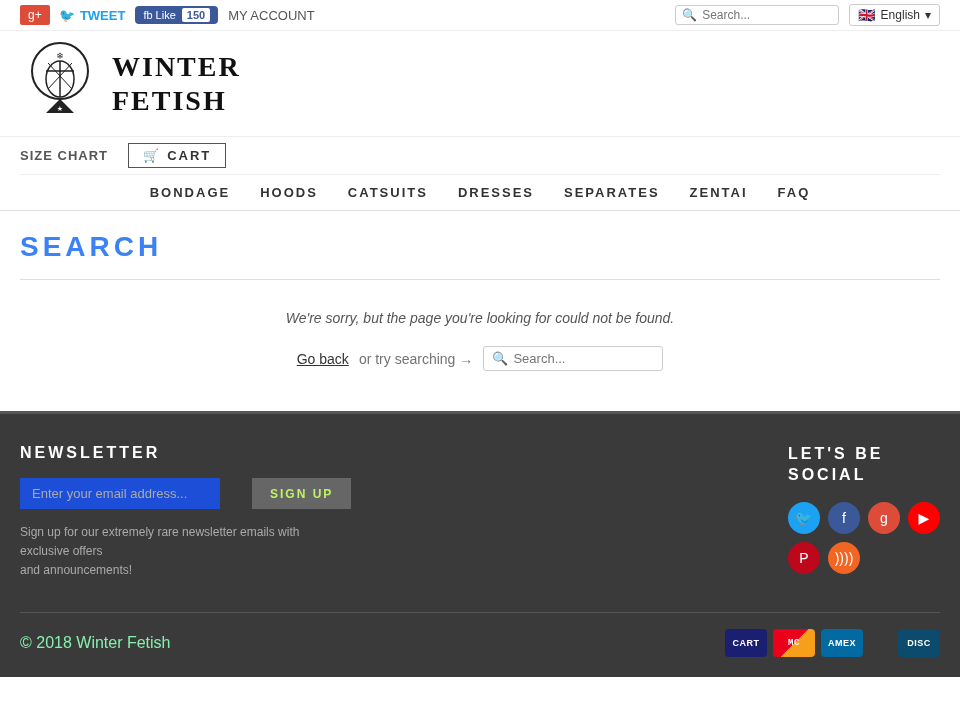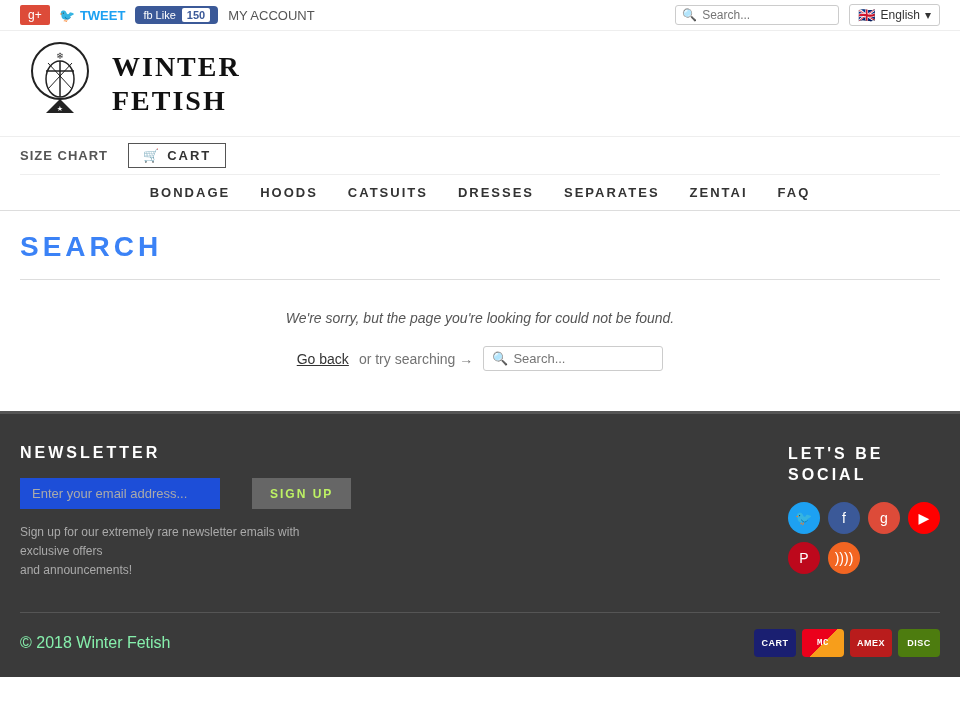--- a/index.html
+++ b/index.html
@@ -292,22 +292,22 @@
       display: flex;
       align-items: center;
       justify-content: center;
       font-size: 9px;
       font-weight: bold;
       color: #fff;
       letter-spacing: 0.5px;
     }
     .pc-visa { background: #1a1f71; }
     .pc-mc { background: #eb001b; font-family: Liberation Mono, monospace; }
-    .pc-amex { background: #b91c1c; }
-    .pc-discover { background: #4d7c0f; }
+    .pc-amex { background: #0369a1; }
+    .pc-discover { background: #0c4a6e; margin-left: 29px; }
 
     
     .logo-svg {
       width: 80px;
       height: 85px;
     }
   </style>
 </head>
 <body>
 

